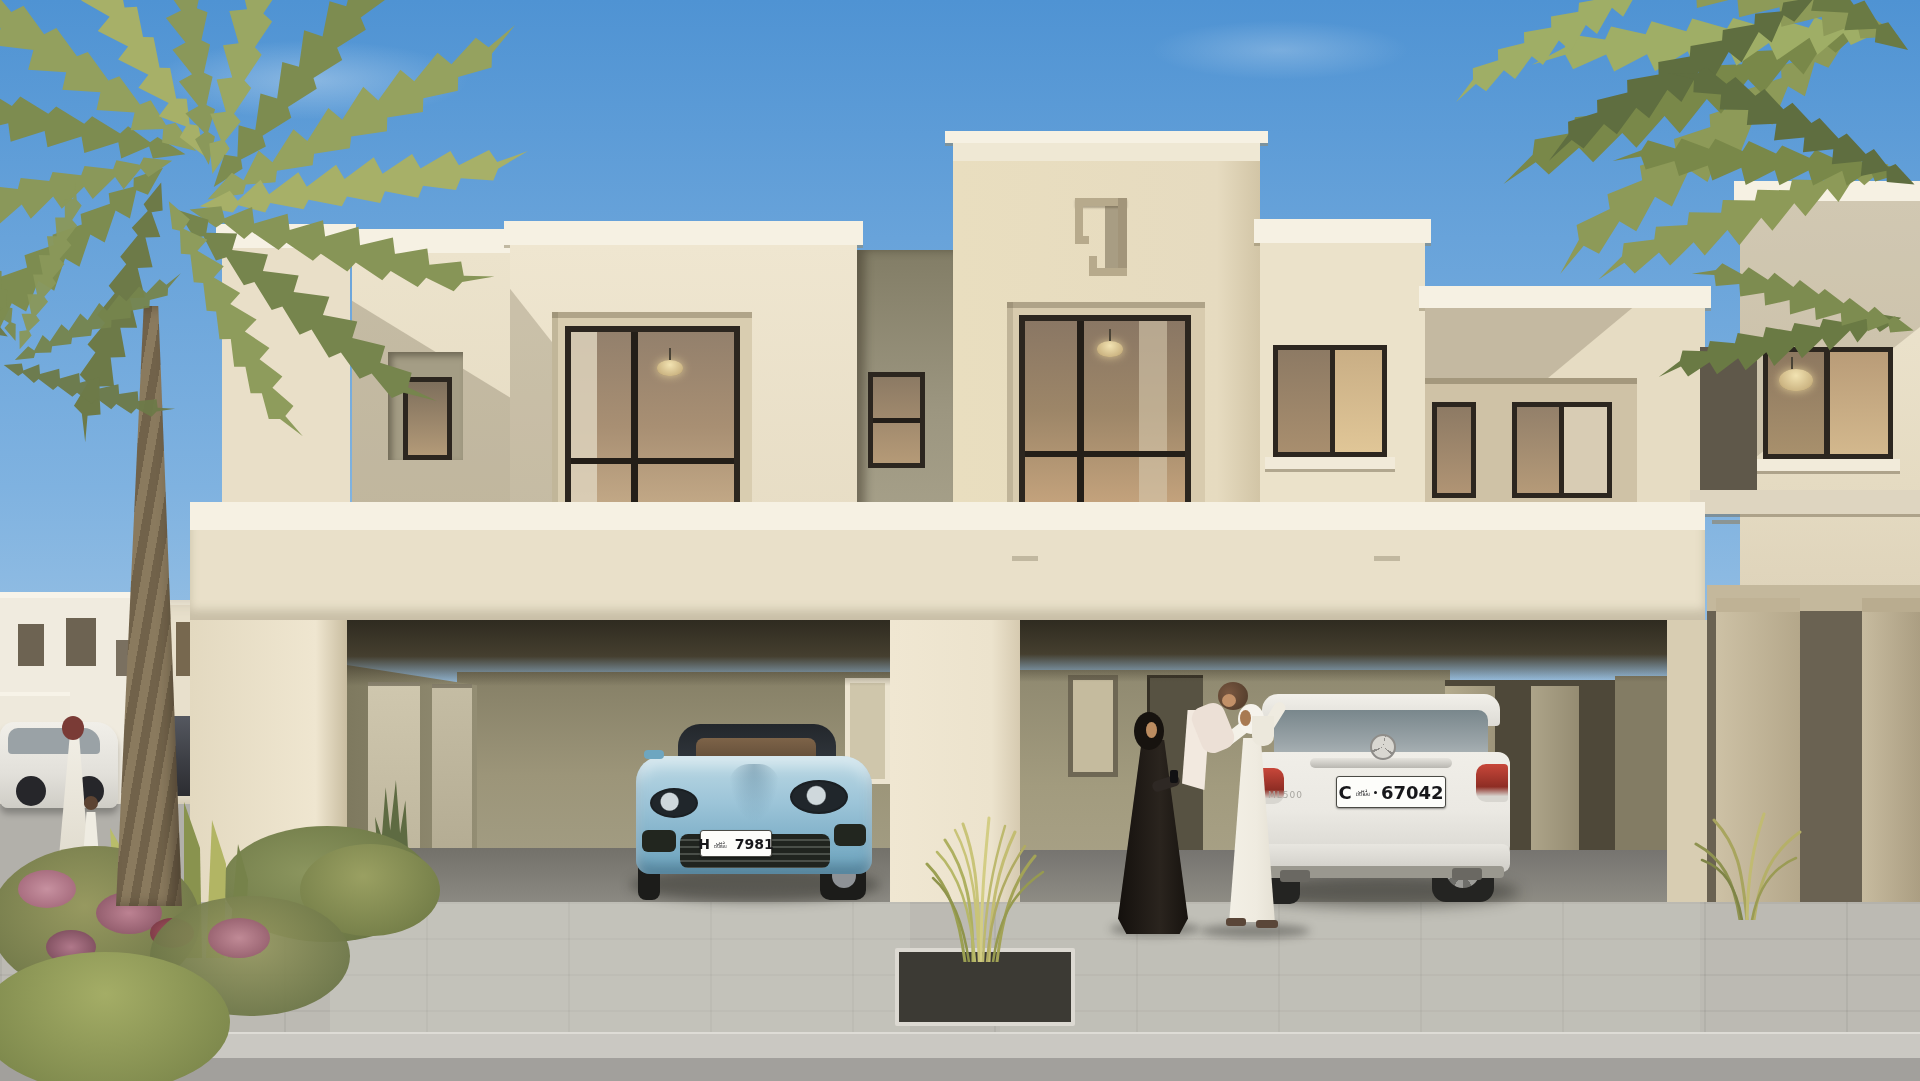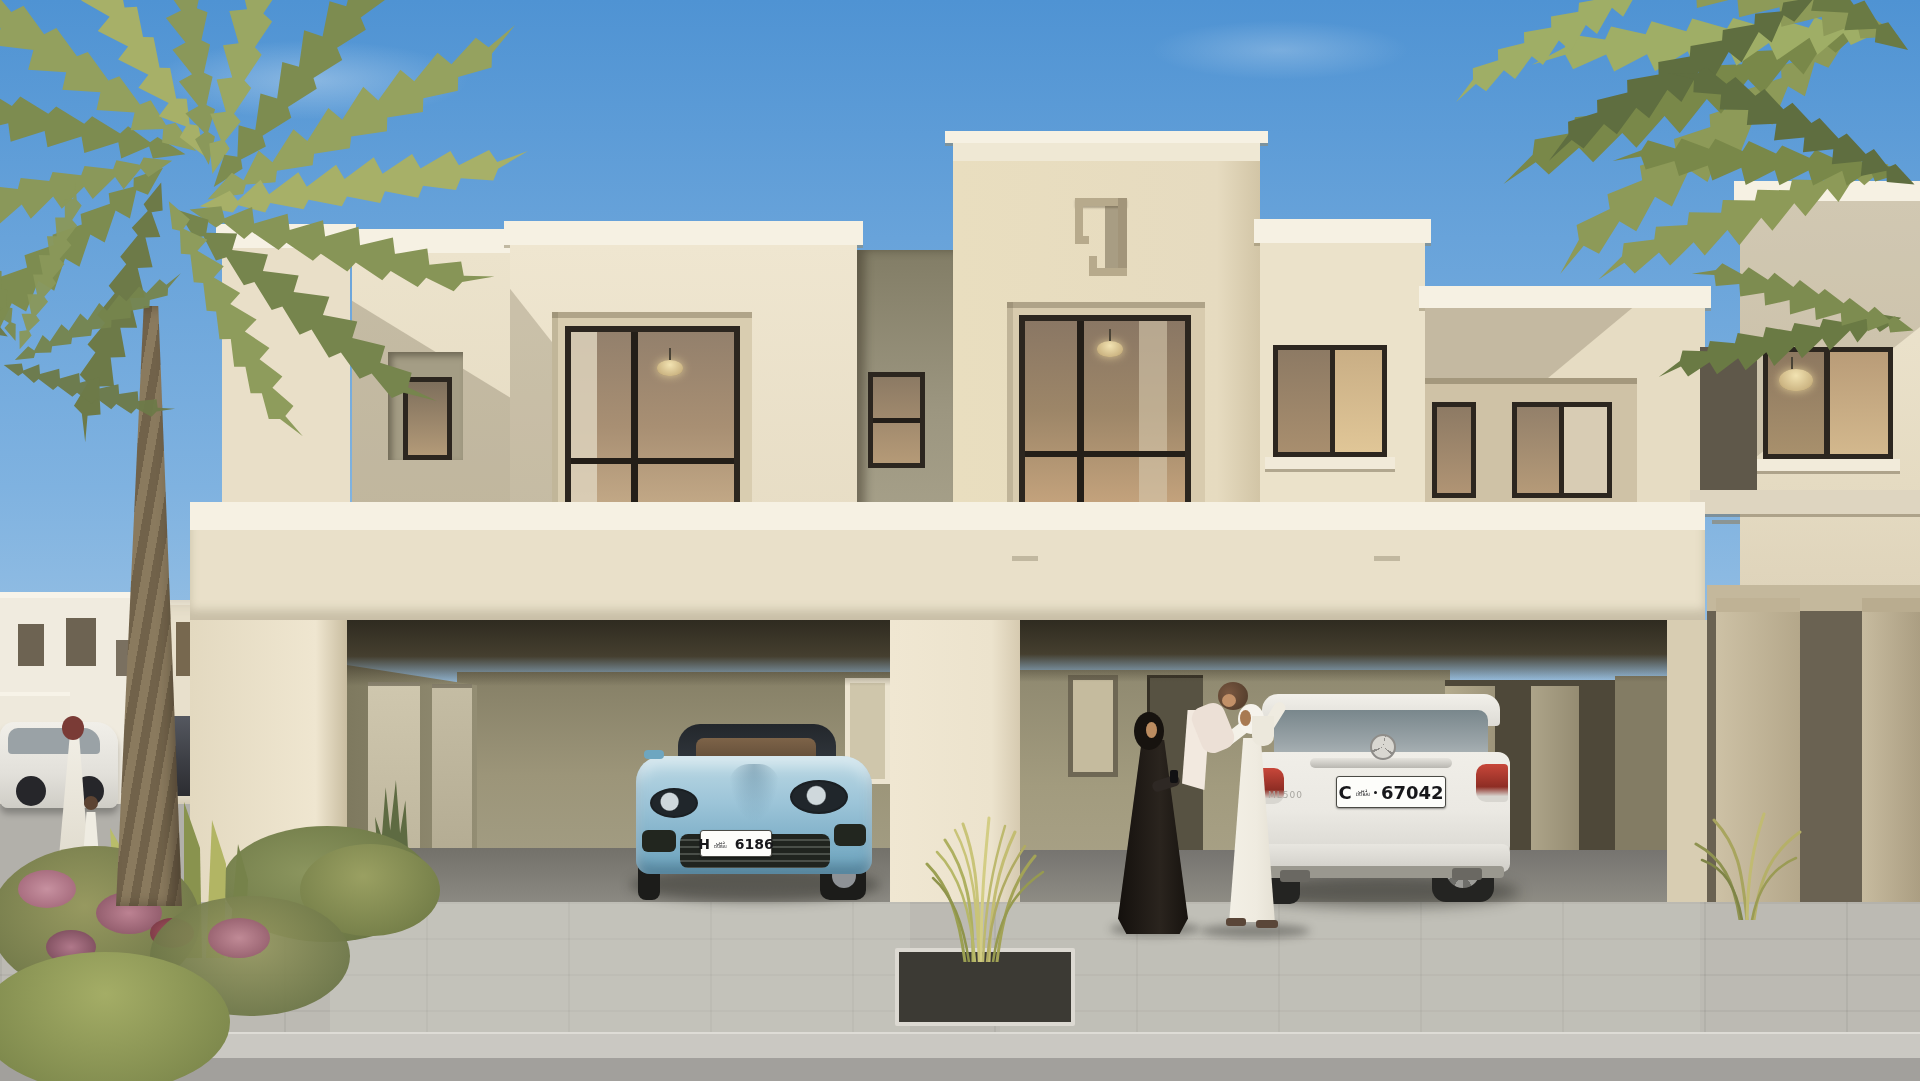--- a/index.html
+++ b/index.html
@@ -235,21 +235,21 @@
          background:repeating-linear-gradient(180deg,#20241f 0 5px,#4a4f49 5px 7px);"></div>
     <div class="abs" style="left:6px;top:106px;width:34px;height:22px;background:#22261f;border-radius:6px;"></div>
     <div class="abs" style="left:198px;top:100px;width:32px;height:22px;background:#22261f;border-radius:6px;"></div>
     <div class="plate abs" style="left:64px;top:106px;width:70px;height:25px;font-size:14px;">
       <span>H</span>
       <span class="mini">
         <span>دبي</span>
         <span style="font-size:4px;">DUBAI</span>
       </span>
       <span class="dot"></span>
-      <span>6186</span>
+      <span>7981</span>
     </div>
   </div>
 
   <div class="abs" style="left:1252px;top:694px;width:258px;height:216px;">
     <div class="abs blob" style="left:-8px;top:182px;width:276px;height:32px;background:rgba(20,20,16,.4);filter:blur(7px);"></div>
     <div class="abs" style="left:8px;top:150px;width:40px;height:60px;background:#242422;border-radius:10px;"></div>
     <div class="abs" style="left:180px;top:146px;width:62px;height:62px;background:#242422;border-radius:14px;"></div>
     <div class="abs blob" style="left:194px;top:160px;width:34px;height:34px;background:repeating-conic-gradient(#9c9c98 0 30deg,#6e6e6a 30deg 60deg);"></div>
     <div class="abs" style="left:10px;top:0;width:238px;height:32px;background:linear-gradient(180deg,#f2f0ea,#dddbd5);border-radius:16px 16px 4px 4px;"></div>
     <div class="abs" style="left:22px;top:16px;width:214px;height:54px;background:linear-gradient(180deg,#79878c 0%,#9aa4a8 60%,#b4bcbe 100%);border-radius:10px 10px 4px 4px;"></div>

